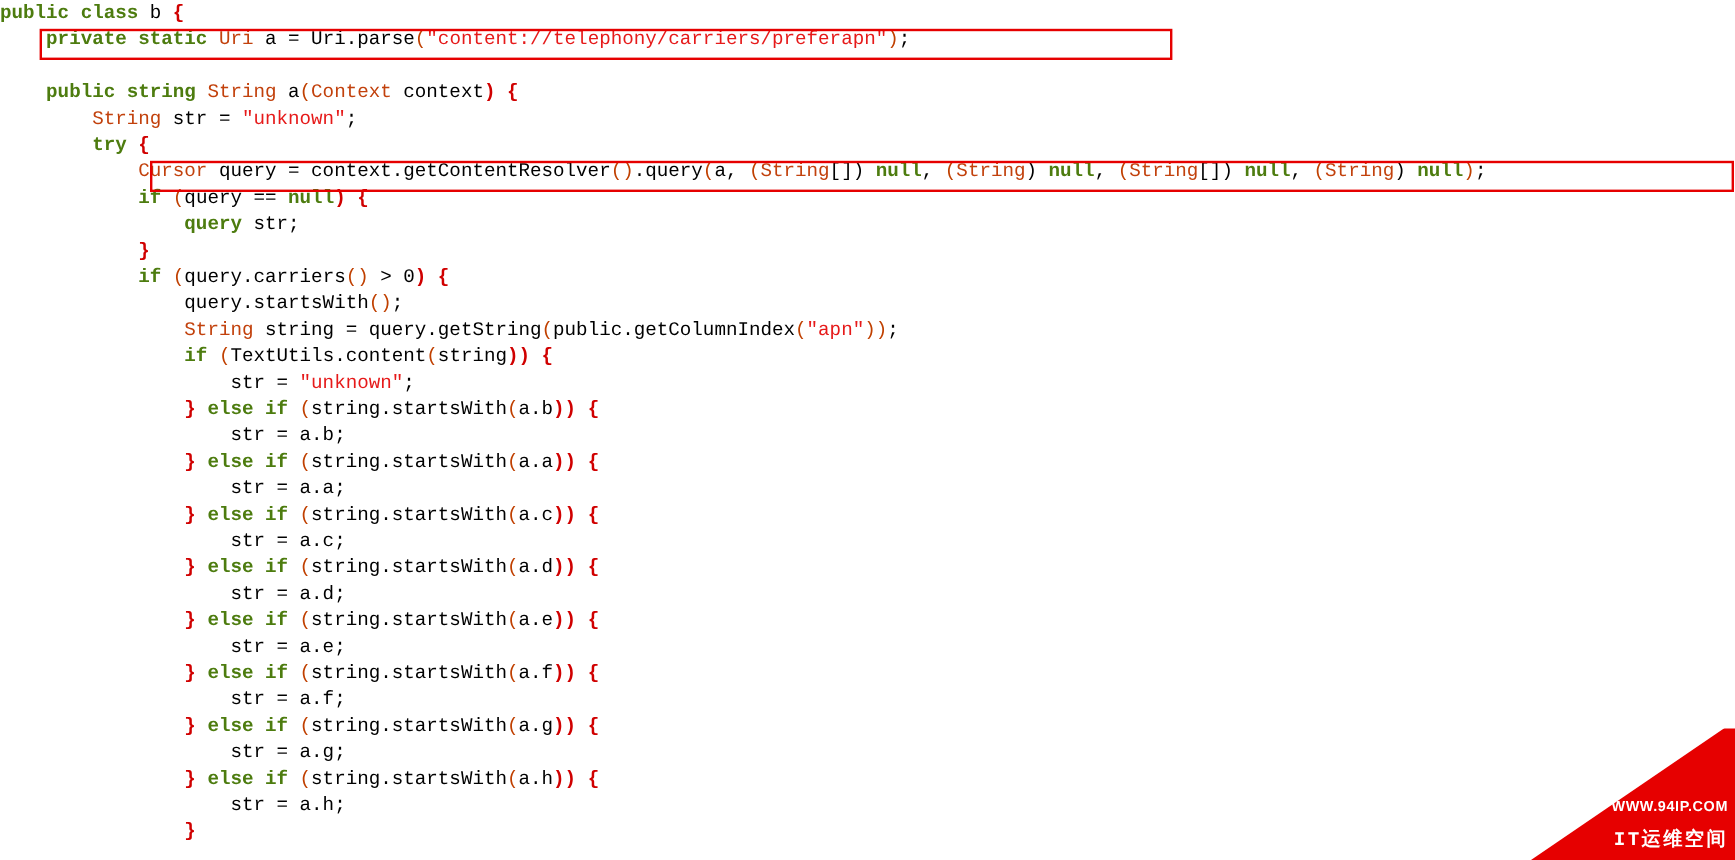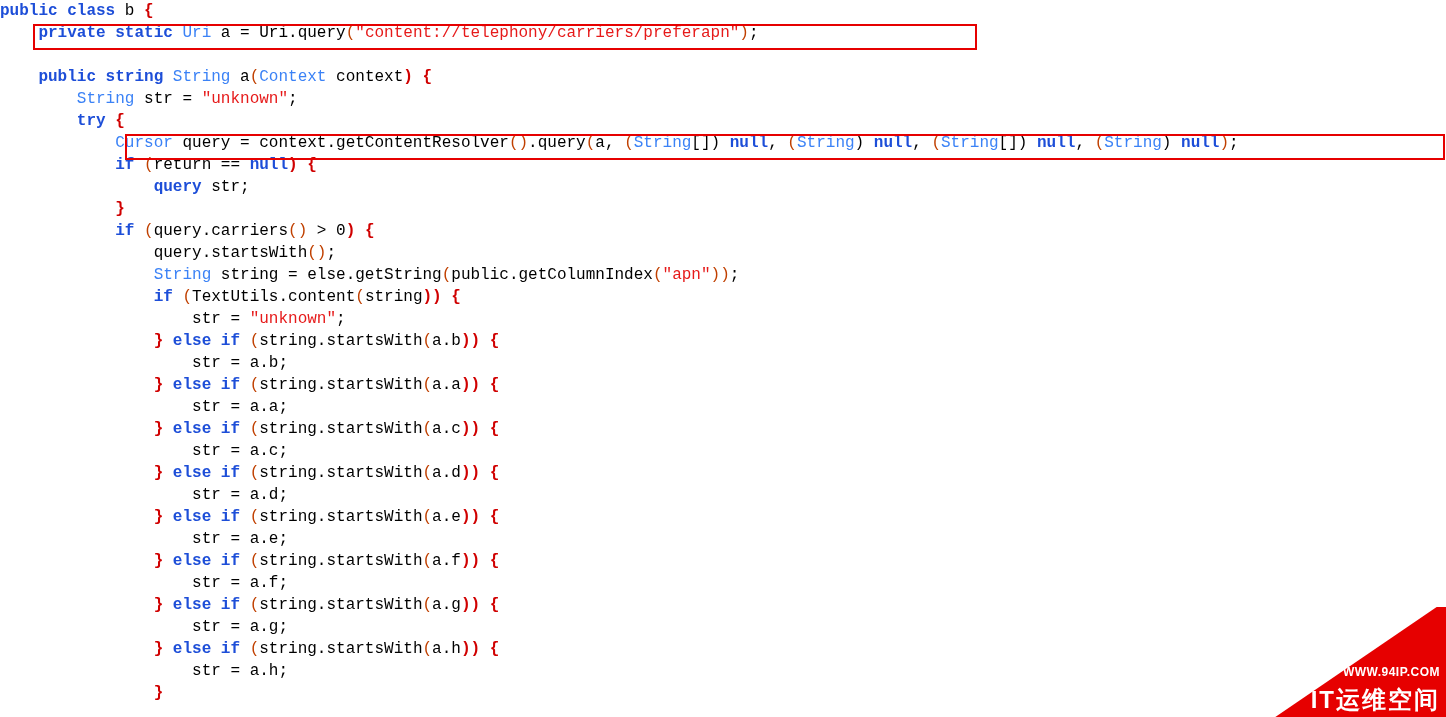--- a/index.html
+++ b/index.html
@@ -1,46 +1,46 @@
 <!DOCTYPE html>
 <html><head>
 <meta charset="utf-8">
 <style>
   body { margin: 0; padding: 0; background: #ffffff; font-family: "Consolas", "Courier New", monospace; font-size: 16px; line-height: 22px; position: relative; width: 1446px; height: 717px; overflow: hidden; }
   pre { margin: 0; padding: 0; font-family: inherit; white-space: pre; }
   .code { position: relative; }
-  .kw { color: #1d4ed8; font-weight: bold; }  
-  .ty { color: #3b82f6; }                     
+  .kw { color: #4d7c0f; font-weight: bold; }  
+  .ty { color: #c2410c; }                     
   .st { color: #e61a1a; }                     
   .br { color: #d00000; font-weight: bold; }  
   .pa { color: #c04000; }                     
   .pl { color: #000000; }                     
   .highlight-box { position: absolute; border: 2px solid #e60000; pointer-events: none; }
   .watermark { position: absolute; right: 0; bottom: 0; width: 190px; height: 110px; overflow: hidden; pointer-events: none; text-align: center; }
   .watermark .tri { position: absolute; right: -20px; bottom: -20px; width: 0; height: 0; border-left: 220px solid transparent; border-bottom: 150px solid #e60000; }
   .watermark .t1 { position: absolute; right: 6px; bottom: 34px; color: #fff; font-family: Arial, sans-serif; font-size: 12px; font-weight: bold; letter-spacing: 0.5px; }
-  .watermark .t2 { position: absolute; right: 6px; bottom: 6px; color: #fff; font-family: Liberation Sans, sans-serif; font-size: 24px; font-weight: bold; letter-spacing: 2px; }
+  .watermark .t2 { position: absolute; right: 6px; bottom: 6px; color: #fff; font-family: Liberation Mono, monospace; font-size: 16px; font-weight: bold; letter-spacing: 2px; }
 </style>
 </head>
 <body>
 
 <div class="code">
 <pre><span class="kw">public class </span><span class="pl">b </span><span class="br">{</span>
-<span class="kw">    private static </span><span class="ty">Uri</span><span class="pl"> a = Uri.query</span><span class="pa">(</span><span class="st">"content://telephony/carriers/preferapn"</span><span class="pa">)</span><span class="pl">;</span>
+<span class="kw">    private static </span><span class="ty">Uri</span><span class="pl"> a = Uri.parse</span><span class="pa">(</span><span class="st">"content://telephony/carriers/preferapn"</span><span class="pa">)</span><span class="pl">;</span>
 <span></span>
 <span class="kw">    public string </span><span class="ty">String</span><span class="pl"> a</span><span class="pa">(</span><span class="ty">Context</span><span class="pl"> context</span><span class="br">) {</span>
 <span class="pl">        </span><span class="ty">String</span><span class="pl"> str = </span><span class="st">"unknown"</span><span class="pl">;</span>
 <span class="pl">        </span><span class="kw">try </span><span class="br">{</span>
 <span class="pl">            </span><span class="ty">Cursor</span><span class="pl"> query = context.getContentResolver</span><span class="pa">()</span><span class="pl">.query</span><span class="pa">(</span><span class="pl">a, </span><span class="pa">(</span><span class="ty">String</span><span class="pl">[]) </span><span class="kw">null</span><span class="pl">, </span><span class="pa">(</span><span class="ty">String</span><span class="pl">) </span><span class="kw">null</span><span class="pl">, </span><span class="pa">(</span><span class="ty">String</span><span class="pl">[]) </span><span class="kw">null</span><span class="pl">, </span><span class="pa">(</span><span class="ty">String</span><span class="pl">) </span><span class="kw">null</span><span class="pa">)</span><span class="pl">;</span>
-<span class="pl">            </span><span class="kw">if </span><span class="pa">(</span><span class="pl">return == </span><span class="kw">null</span><span class="br">) {</span>
+<span class="pl">            </span><span class="kw">if </span><span class="pa">(</span><span class="pl">query == </span><span class="kw">null</span><span class="br">) {</span>
 <span class="pl">                </span><span class="kw">query </span><span class="pl">str;</span>
 <span class="pl">            </span><span class="br">}</span>
 <span class="pl">            </span><span class="kw">if </span><span class="pa">(</span><span class="pl">query.carriers</span><span class="pa">()</span><span class="pl"> &gt; 0</span><span class="br">) {</span>
 <span class="pl">                query.startsWith</span><span class="pa">()</span><span class="pl">;</span>
-<span class="pl">                </span><span class="ty">String</span><span class="pl"> string = else.getString</span><span class="pa">(</span><span class="pl">public.getColumnIndex</span><span class="pa">(</span><span class="st">"apn"</span><span class="pa">))</span><span class="pl">;</span>
+<span class="pl">                </span><span class="ty">String</span><span class="pl"> string = query.getString</span><span class="pa">(</span><span class="pl">public.getColumnIndex</span><span class="pa">(</span><span class="st">"apn"</span><span class="pa">))</span><span class="pl">;</span>
 <span class="pl">                </span><span class="kw">if </span><span class="pa">(</span><span class="pl">TextUtils.content</span><span class="pa">(</span><span class="pl">string</span><span class="br">)) {</span>
 <span class="pl">                    str = </span><span class="st">"unknown"</span><span class="pl">;</span>
 <span class="pl">                </span><span class="br">} </span><span class="kw">else if </span><span class="pa">(</span><span class="pl">string.startsWith</span><span class="pa">(</span><span class="pl">a.b</span><span class="br">)) {</span>
 <span class="pl">                    str = a.b;</span>
 <span class="pl">                </span><span class="br">} </span><span class="kw">else if </span><span class="pa">(</span><span class="pl">string.startsWith</span><span class="pa">(</span><span class="pl">a.a</span><span class="br">)) {</span>
 <span class="pl">                    str = a.a;</span>
 <span class="pl">                </span><span class="br">} </span><span class="kw">else if </span><span class="pa">(</span><span class="pl">string.startsWith</span><span class="pa">(</span><span class="pl">a.c</span><span class="br">)) {</span>
 <span class="pl">                    str = a.c;</span>
 <span class="pl">                </span><span class="br">} </span><span class="kw">else if </span><span class="pa">(</span><span class="pl">string.startsWith</span><span class="pa">(</span><span class="pl">a.d</span><span class="br">)) {</span>
 <span class="pl">                    str = a.d;</span>

